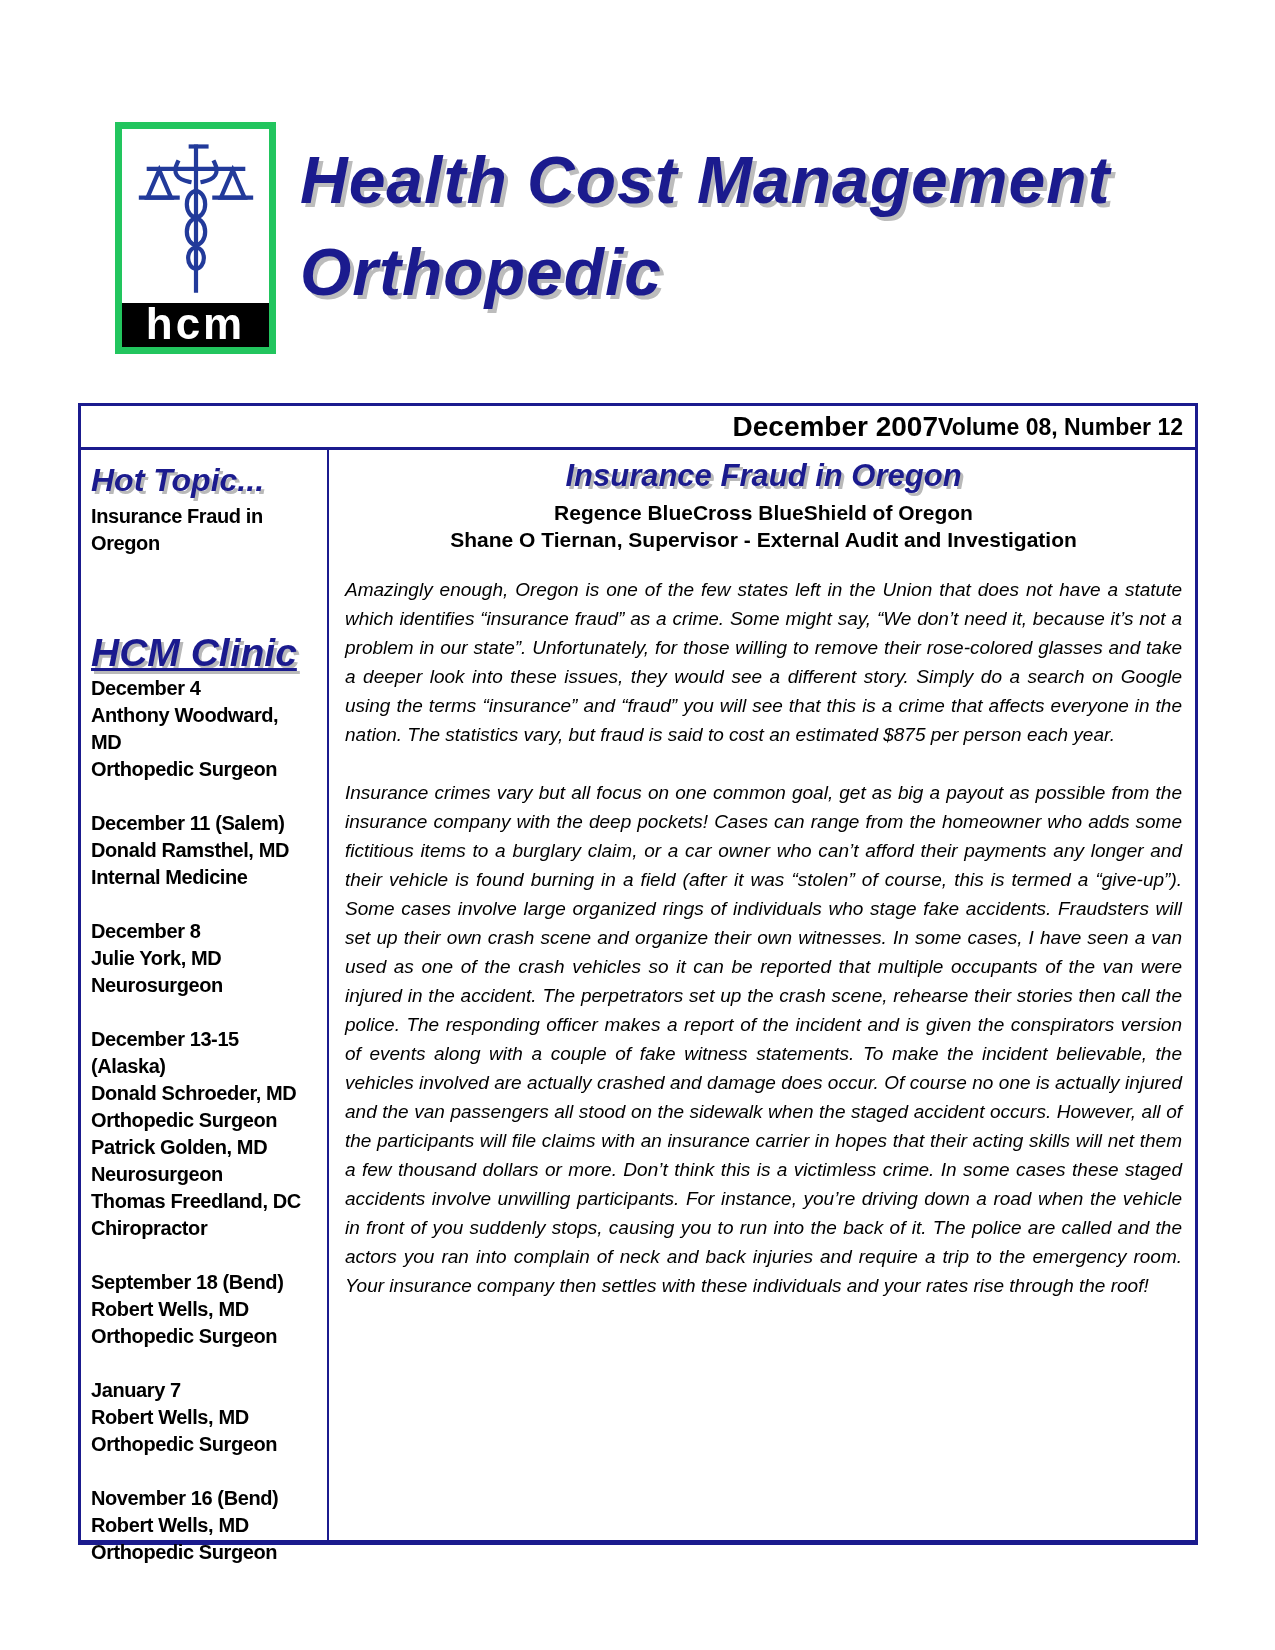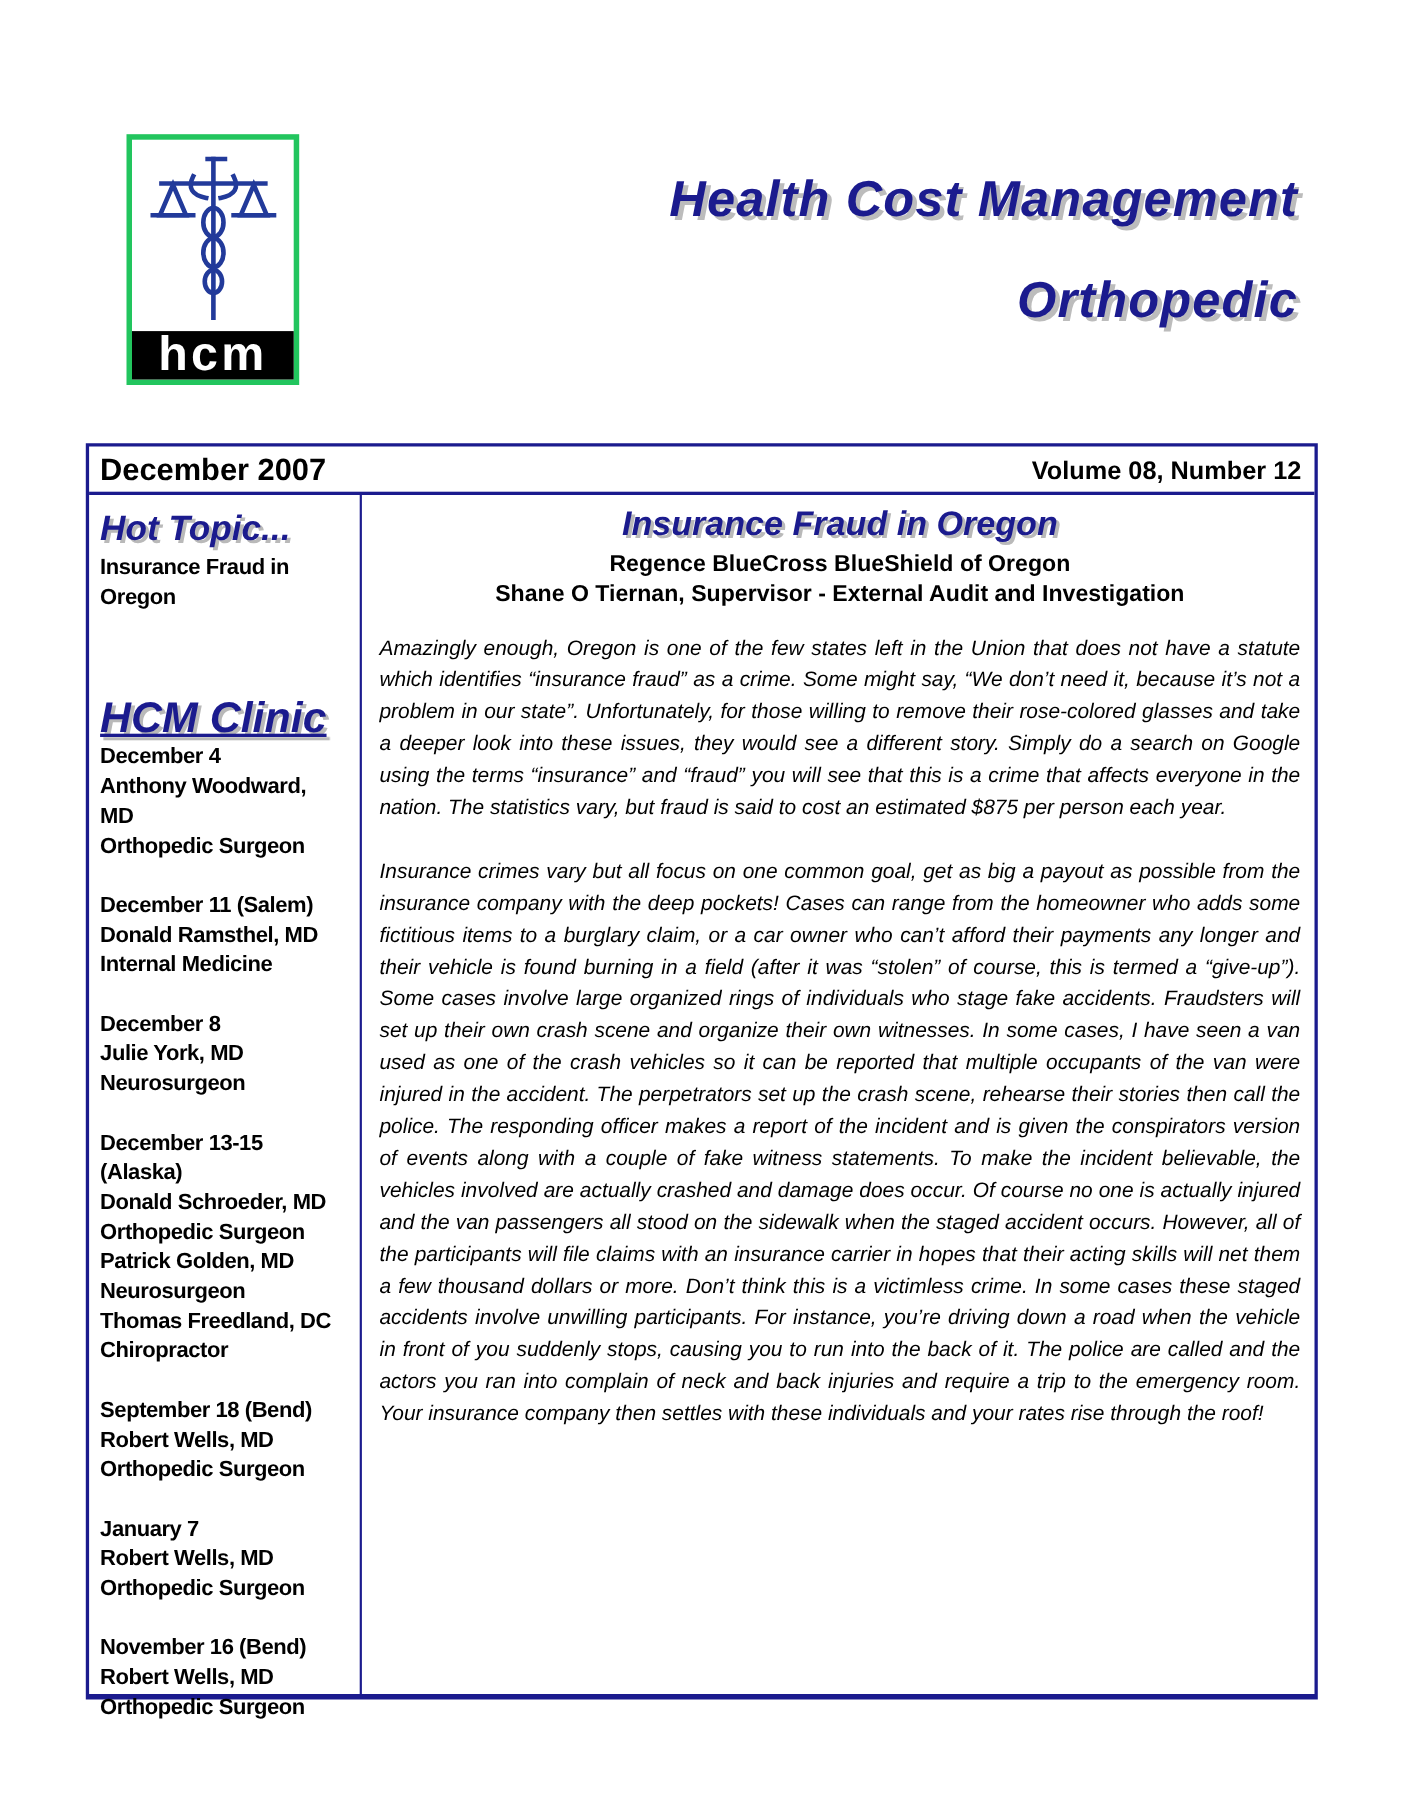--- a/index.html
+++ b/index.html
@@ -2,36 +2,36 @@
 <html><head>
 <meta charset="utf-8">
 <style>
   html,body{margin:0;padding:0;background:#fff;}
   .page{
     position:relative;width:1275px;height:1650px;background:#ffffff;
     font-family:"Liberation Sans",sans-serif;color:#000;overflow:hidden;
   }
   
   .logo{position:absolute;left:115px;top:122px;width:147px;height:218px;
-        border:5px solid #22c55e;background:#fff;}
+        border:7px solid #22c55e;background:#fff;}
   .logo-art{position:absolute;left:0;top:0;right:0;bottom:44px;
             display:flex;align-items:center;justify-content:center;}
   .logo-band{position:absolute;left:0;right:0;bottom:0;height:44px;background:#000;
              color:#fff;font-weight:bold;font-size:44px;line-height:42px;
              text-align:center;letter-spacing:3px;}
   
-  .masthead{position:absolute;left:300px;top:134px;width:880px;text-align:right;
-            font-weight:bold;font-style:italic;font-size:46px;line-height:92px;
+  .masthead{position:absolute;left:300px;top:134px;width:880px;text-align:left;
+            font-weight:bold;font-style:italic;font-size:66px;line-height:92px;
             letter-spacing:1px;color:#1b1b8e;text-shadow:4px 4px 0 #bcbcbc;
             white-space:nowrap;}
   
   .box{position:absolute;left:78px;top:403px;width:1120px;height:1142px;
        box-sizing:border-box;border:3px solid #1b1b8e;border-bottom-width:5px;
        display:flex;flex-direction:column;background:#fff;}
-  .issue-bar{display:flex;justify-content:space-between;align-items:center;
+  .issue-bar{display:flex;justify-content:flex-end;align-items:center;
              padding:5px 12px 4px 10px;border-bottom:3px solid #1b1b8e;}
   .issue-date{font-weight:bold;font-size:28px;}
   .issue-volume{font-weight:bold;font-size:23px;}
   .cols{flex:1;display:flex;min-height:0;}
   
   .sidebar{width:248px;box-sizing:border-box;border-right:2px solid #1b1b8e;
            padding:8px 17px 0 10px;}
   .blue-head{color:#1b1b8e;font-weight:bold;font-style:italic;margin:0;
              text-shadow:3px 3px 0 #b9b9b9;white-space:nowrap;}
   .hot-head{font-size:32px;margin-top:4px;}

